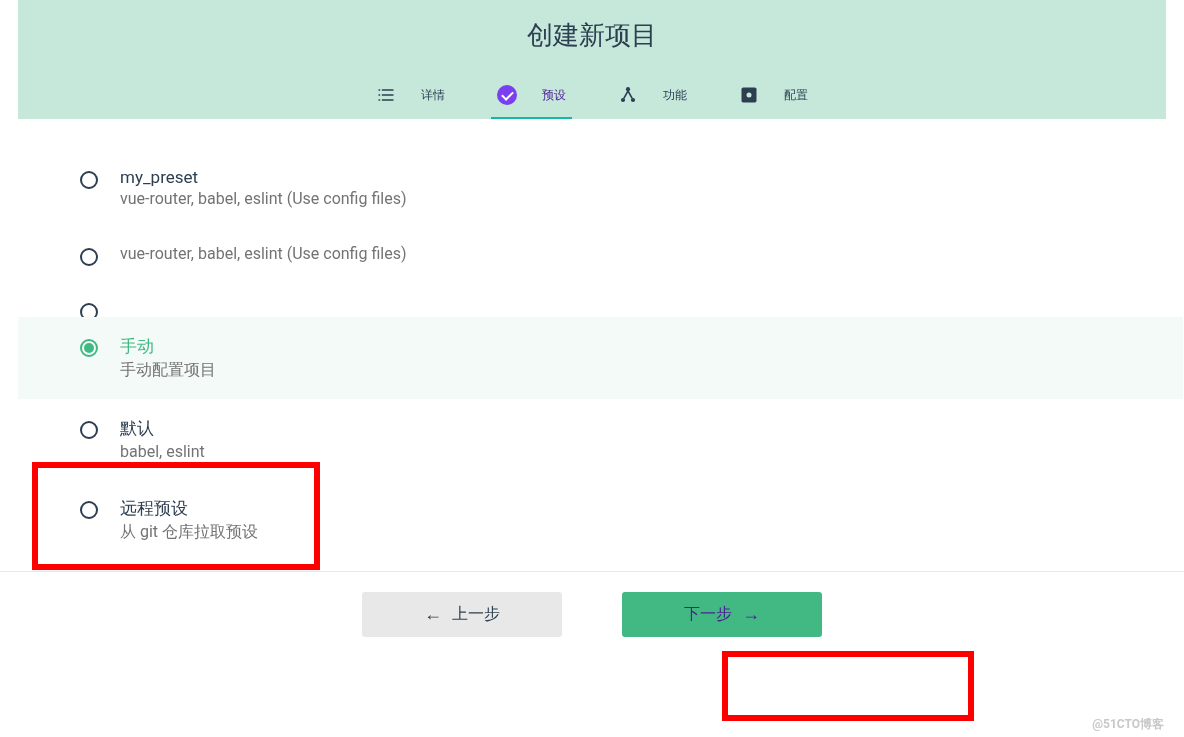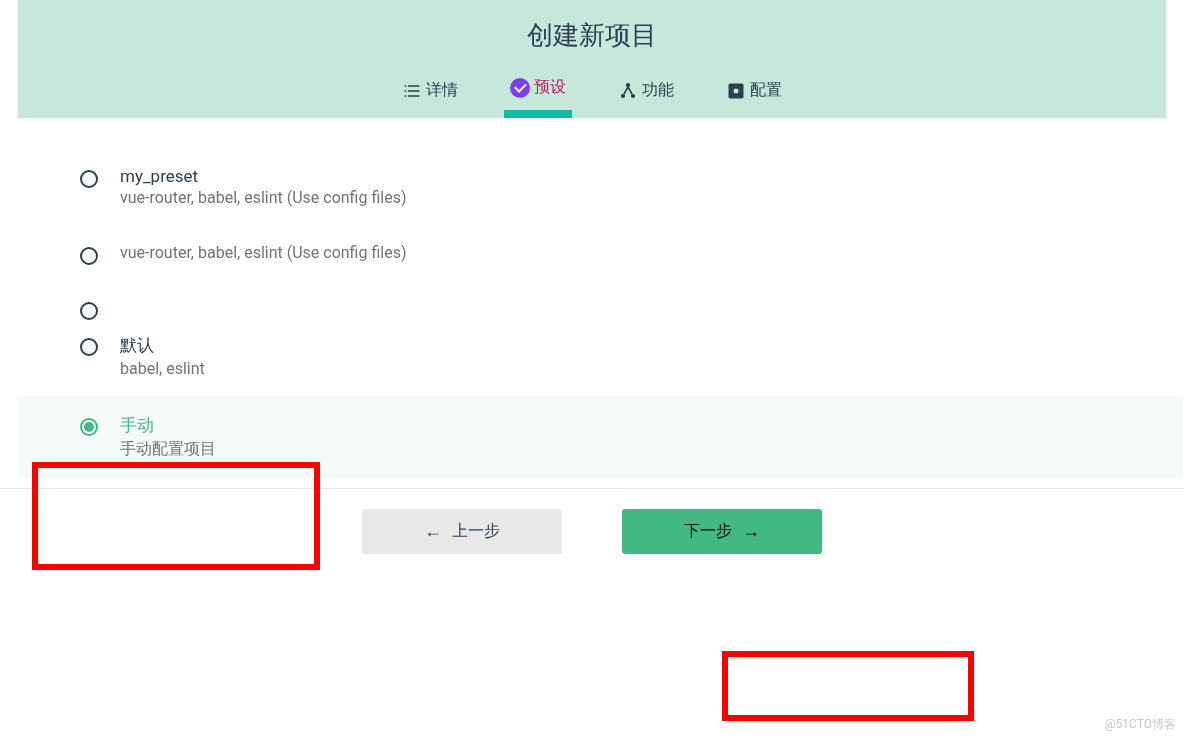--- a/index.html
+++ b/index.html
@@ -17,41 +17,41 @@
     .header {
       background: #c5e8db;
       padding: 18px 0 0 0;
       margin: 0 18px;
     }
     .header-title {
       text-align: center;
       font-size: 26px;
       color: #2c3e50;
       font-weight: 400;
-      margin-bottom: 14px;
+      margin-bottom: 22px;
     }
     .tabs {
       display: flex;
       justify-content: center;
       gap: 40px;
       padding-bottom: 0;
     }
     .tab {
       display: flex;
       align-items: center;
-      gap: 4px;
+      gap: 25px;
       padding: 10px 6px 12px 6px;
       color: #2c3e50;
-      font-size: 16px;
+      font-size: 12px;
       cursor: pointer;
       border-bottom: 2px solid transparent;
     }
     .tab.active {
-      color: #be185d;
-      border-bottom: 8px solid #14b8a6;
+      color: #4c1d95;
+      border-bottom: 2px solid #14b8a6;
       font-family: Liberation Mono, monospace;
     }
     .tab-icon {
       display: inline-flex;
       width: 20px;
       height: 20px;
       align-items: center;
       justify-content: center;
     }
     .tab-icon svg {
@@ -167,31 +167,32 @@
       border-radius: 3px;
       cursor: pointer;
       min-width: 200px;
     }
     .btn-prev {
       background: #e8e8e8;
       color: #2c3e50;
     }
     .btn-next {
       background: #42b983;
-      color: #000000;
+      color: #4c1d95;
     }
     .arrow {
       font-size: 18px;
     }
     .watermark {
       position: absolute;
-      right: 8px;
+      right: 20px;
       bottom: 4px;
       font-size: 12px;
       color: #c8c8c8;
+      font-weight: bold;
     }
   </style>
 </head>
 <body>
 
 <div class="header">
   <div class="header-title">创建新项目</div>
   <div class="tabs">
     <div class="tab">
       <span class="tab-icon">
@@ -241,32 +242,39 @@
     </div>
     <div class="preset-item">
       <span class="radio"></span>
       <div class="preset-text">
         <div class="preset-desc">vue-router, babel, eslint (Use config files)</div>
       </div>
     </div>
     <div class="preset-item">
       <span class="radio"></span>
     </div>
+    <div class="preset-item selected">
+      <span class="radio checked"></span>
+      <div class="preset-text">
+        <div class="preset-title">手动</div>
+        <div class="preset-desc">手动配置项目</div>
+      </div>
+    </div>
     <div class="preset-item">
       <span class="radio"></span>
       <div class="preset-text">
         <div class="preset-title">默认</div>
         <div class="preset-desc">babel, eslint</div>
       </div>
     </div>
-    <div class="preset-item selected">
-      <span class="radio checked"></span>
-      <div class="preset-text">
-        <div class="preset-title">手动</div>
-        <div class="preset-desc">手动配置项目</div>
+    <div class="preset-item">
+      <span class="radio"></span>
+      <div class="preset-text">
+        <div class="preset-title">远程预设</div>
+        <div class="preset-desc">从 git 仓库拉取预设</div>
       </div>
     </div>
   </div>
 </div>
 
 <div class="footer">
   <button class="btn btn-prev">
     <span class="arrow">←</span>
     <span>上一步</span>
   </button>

